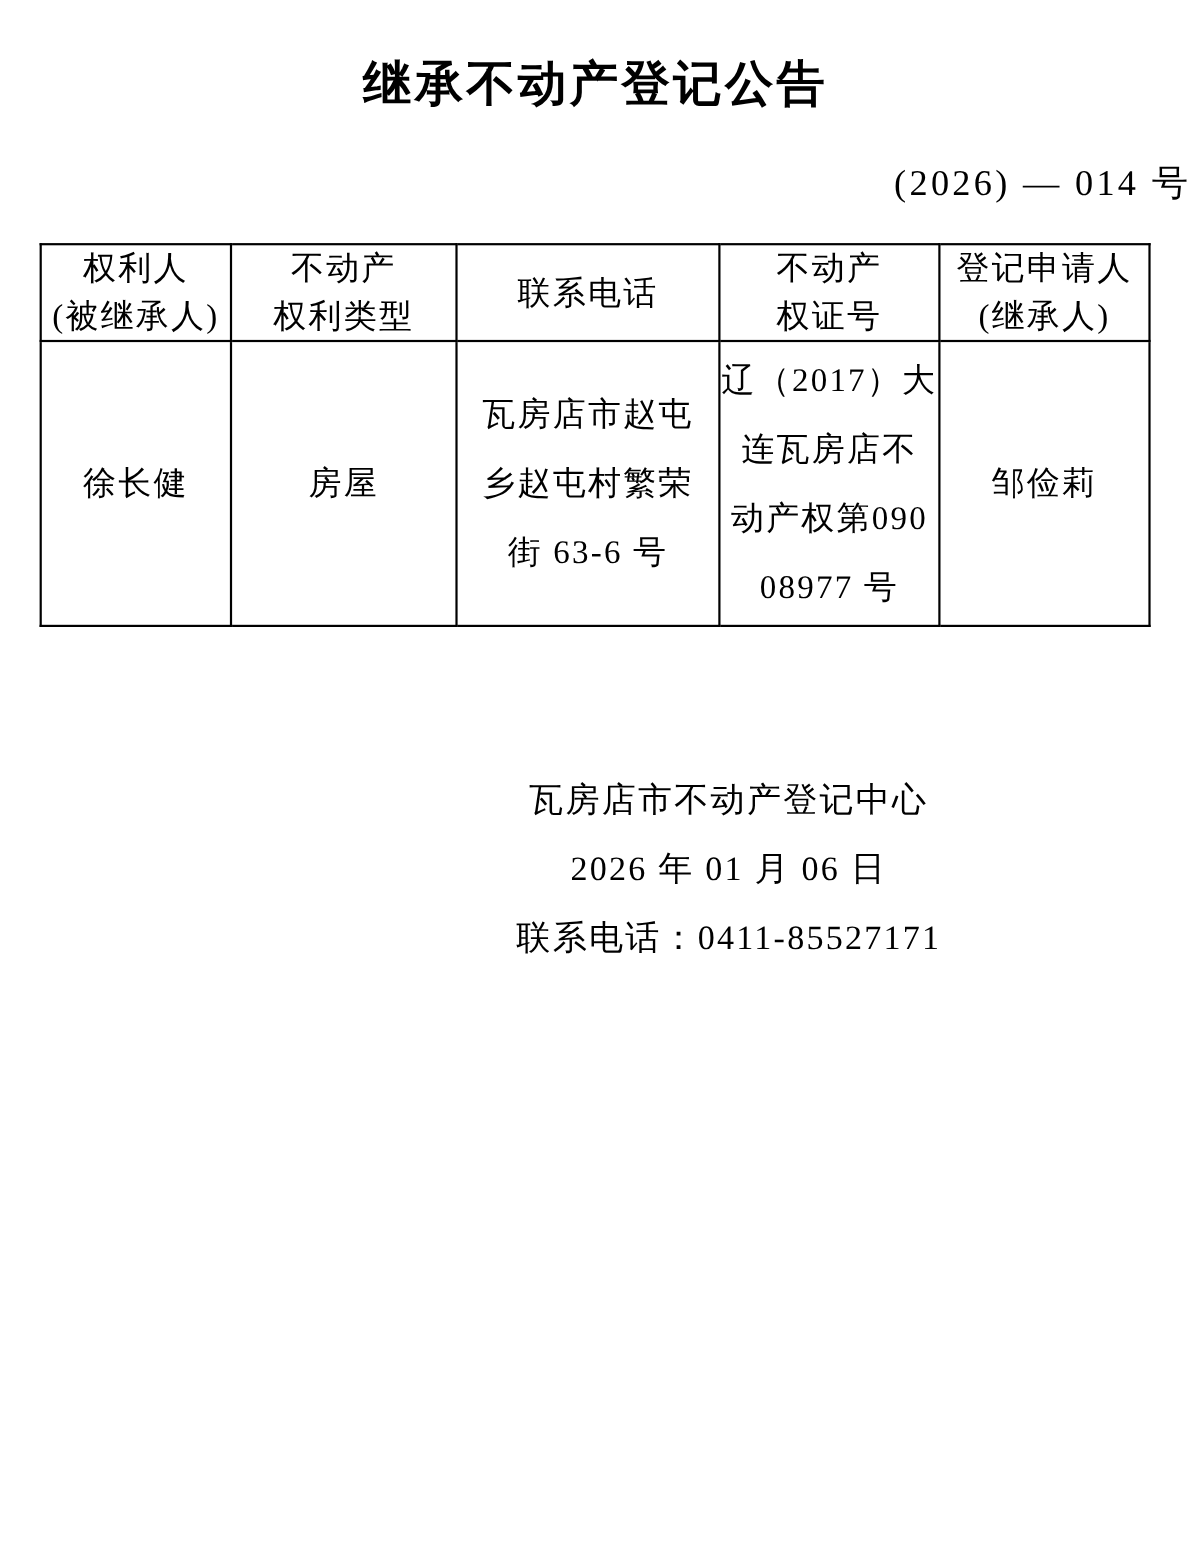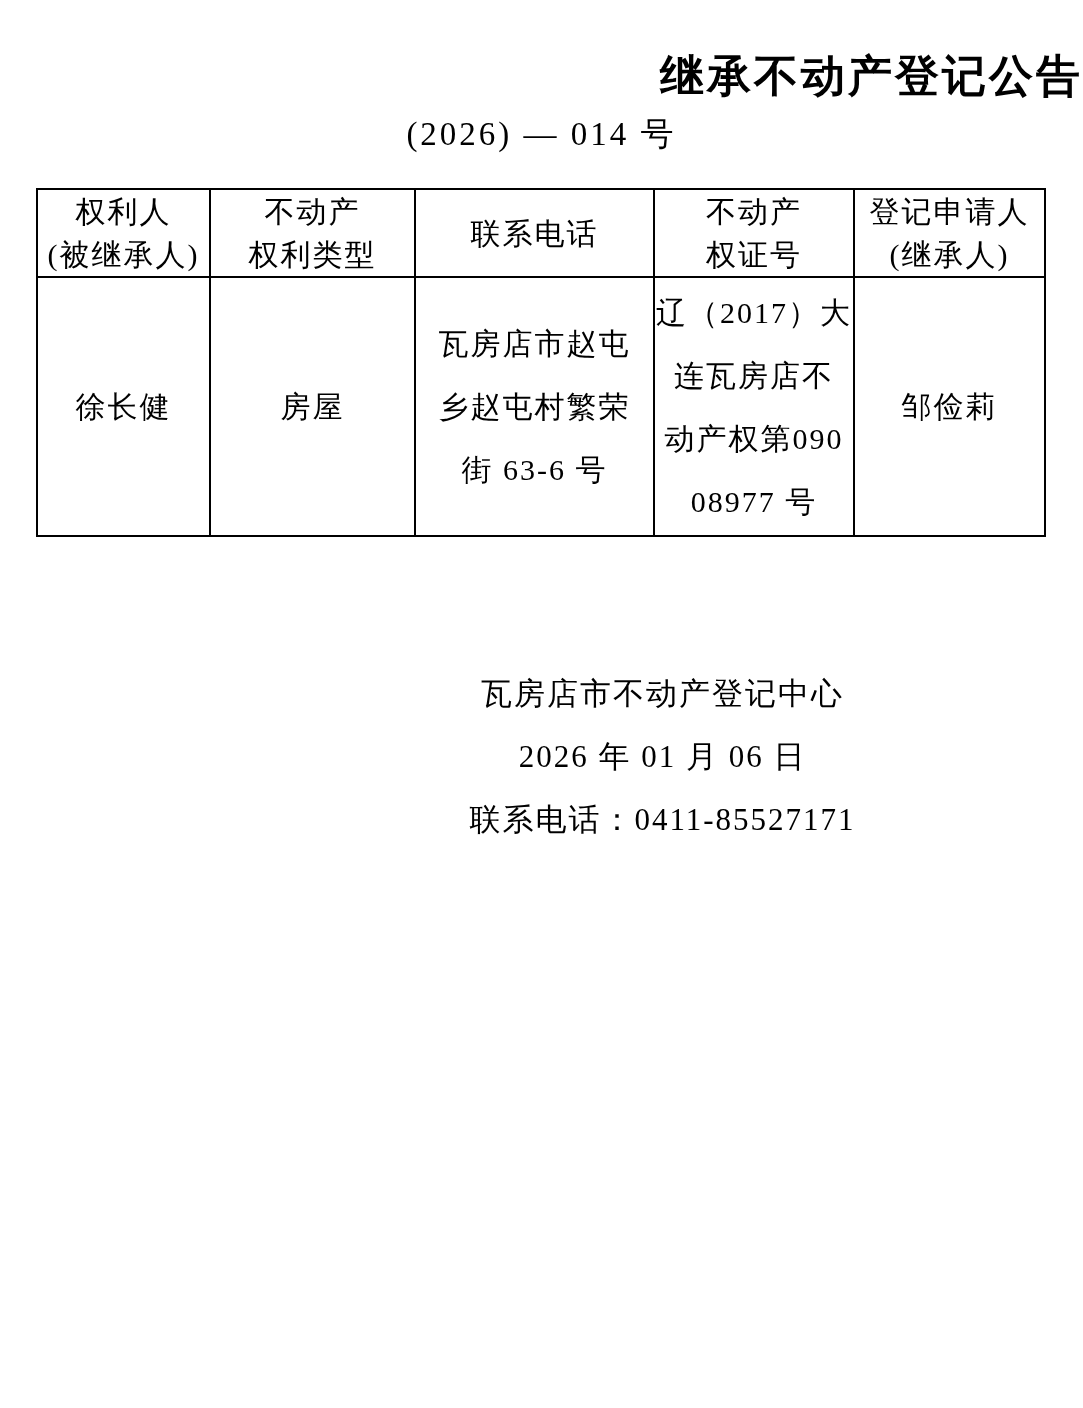--- a/index.html
+++ b/index.html
@@ -12,29 +12,29 @@
     width: 1083px;
     height: 1408px;
     background: #ffffff;
     color: #000000;
     font-family: "Liberation Serif", "DejaVu Serif", serif;
     overflow: hidden;
   }
   .title {
     margin: 0;
     padding-top: 52px;
-    text-align: right;
+    text-align: center;
     font-size: 44px;
     line-height: 50px;
     font-weight: bold;
     letter-spacing: 3px;
   }
   .doc-number {
-    margin-top: 12px;
-    text-align: center;
+    margin-top: 45px;
+    text-align: right;
     font-size: 33px;
     line-height: 40px;
     letter-spacing: 3px;
   }
   .body-text {
     margin: 18px 53px 0 53px;
     font-size: 31px;
     line-height: 67px;
     text-align: justify;
     text-justify: inter-character;

